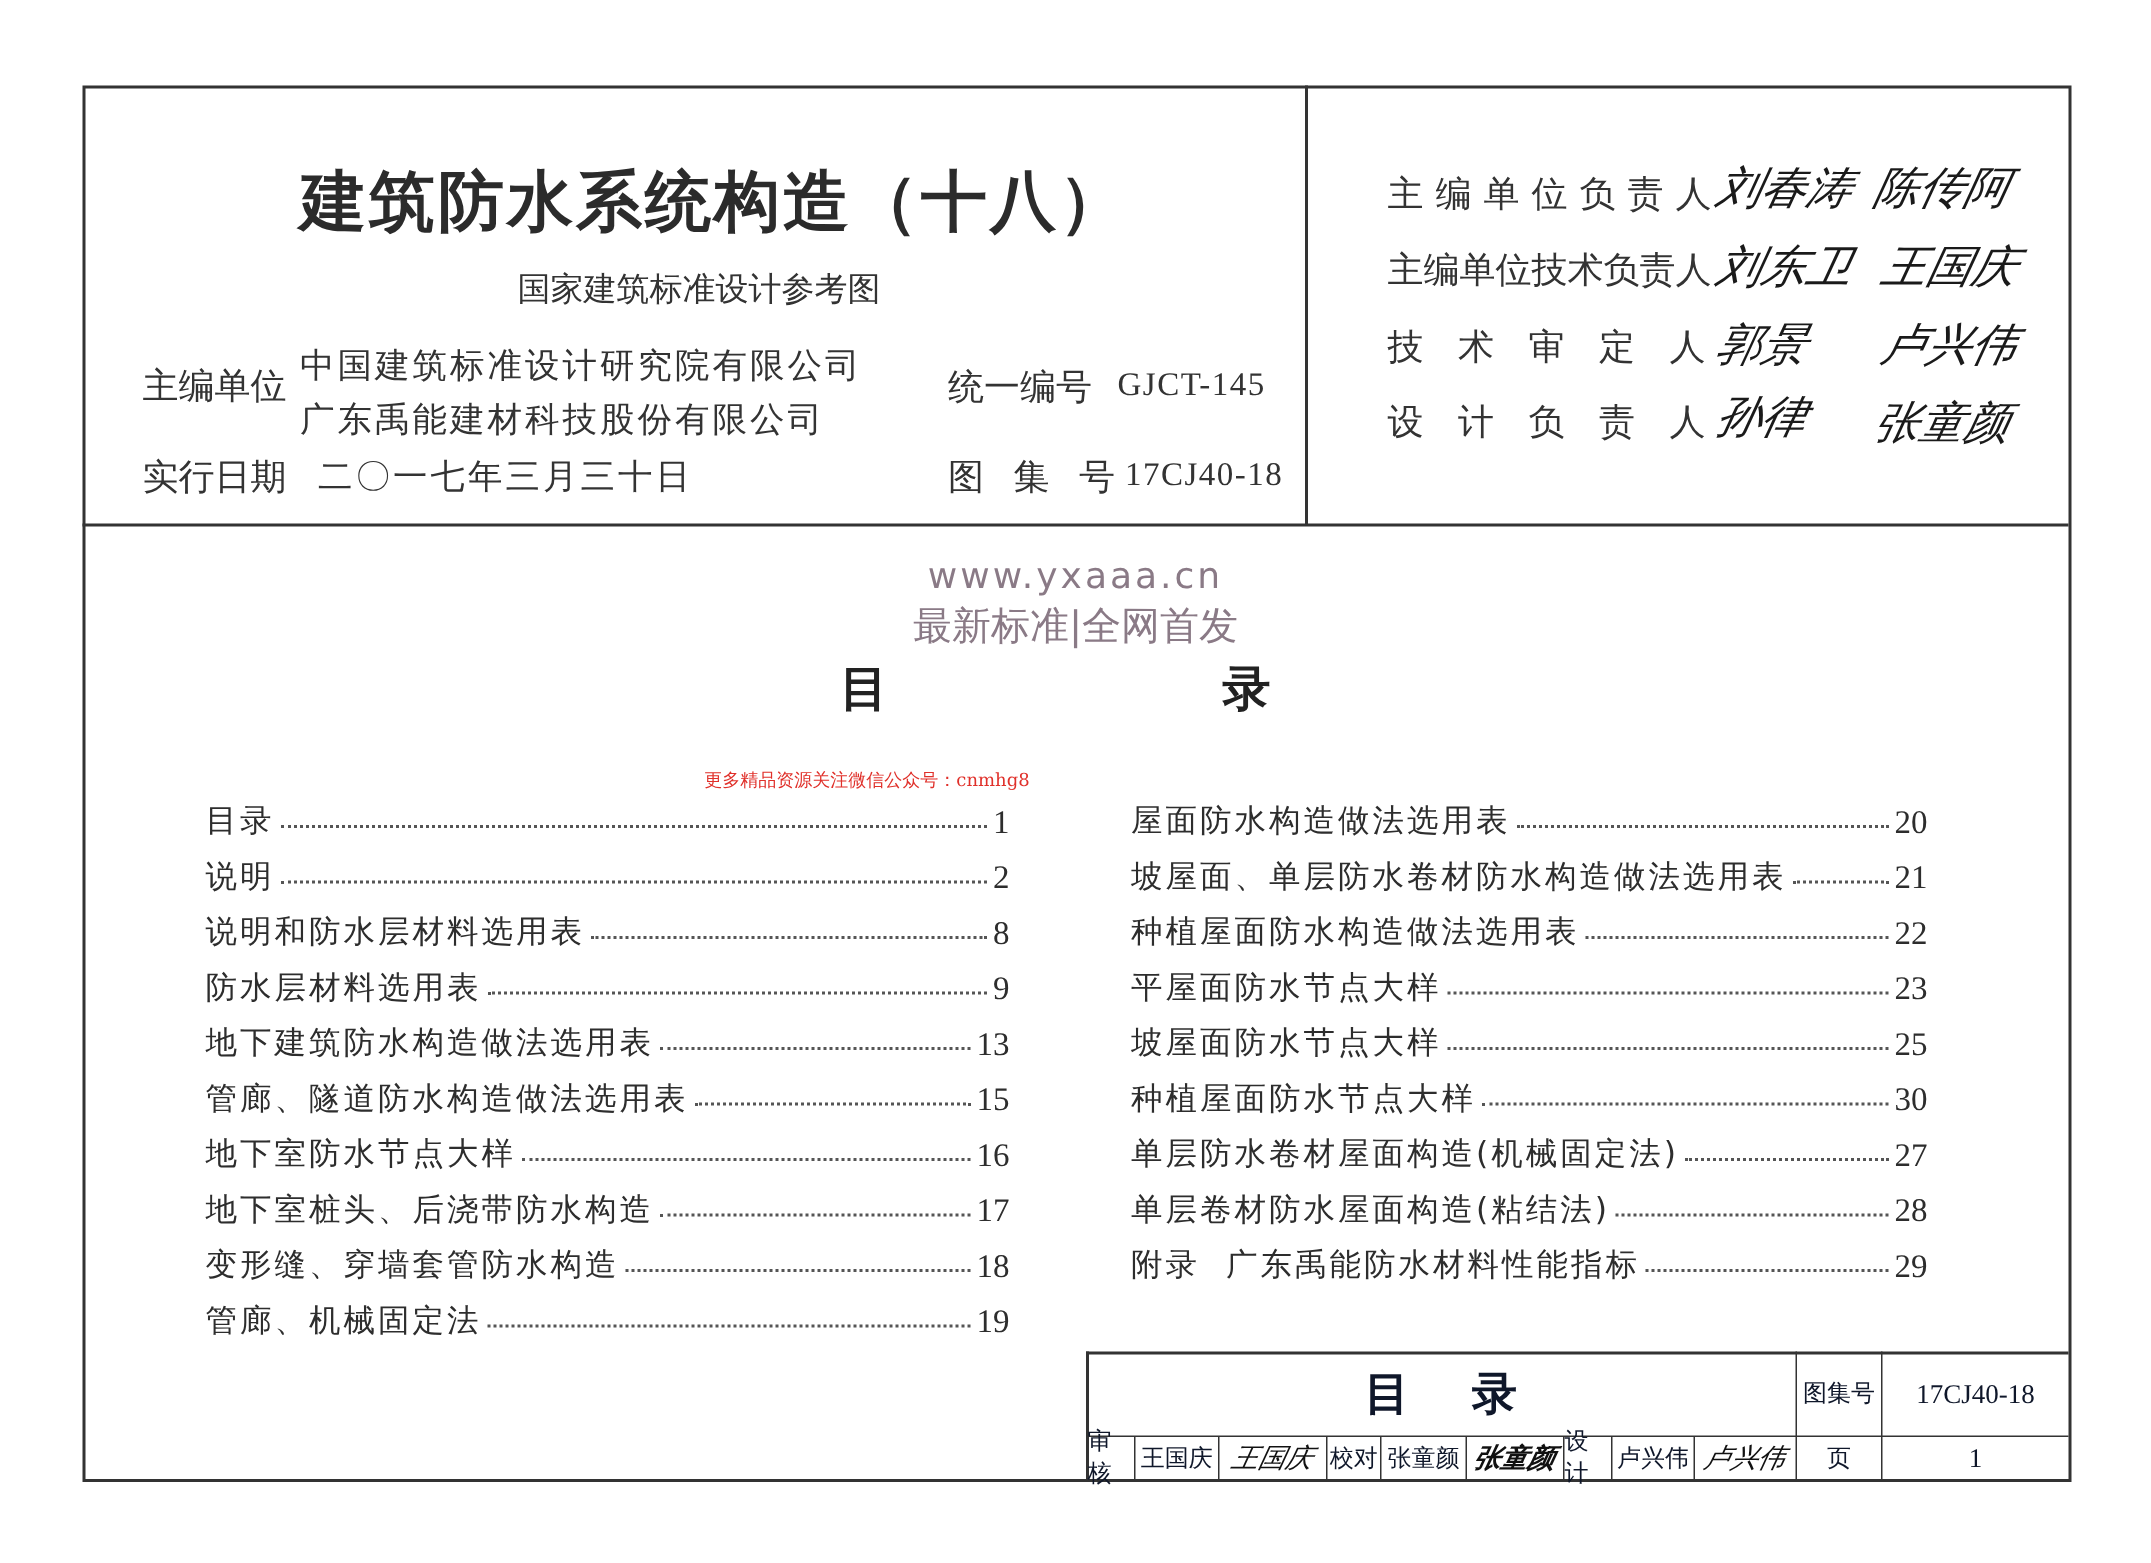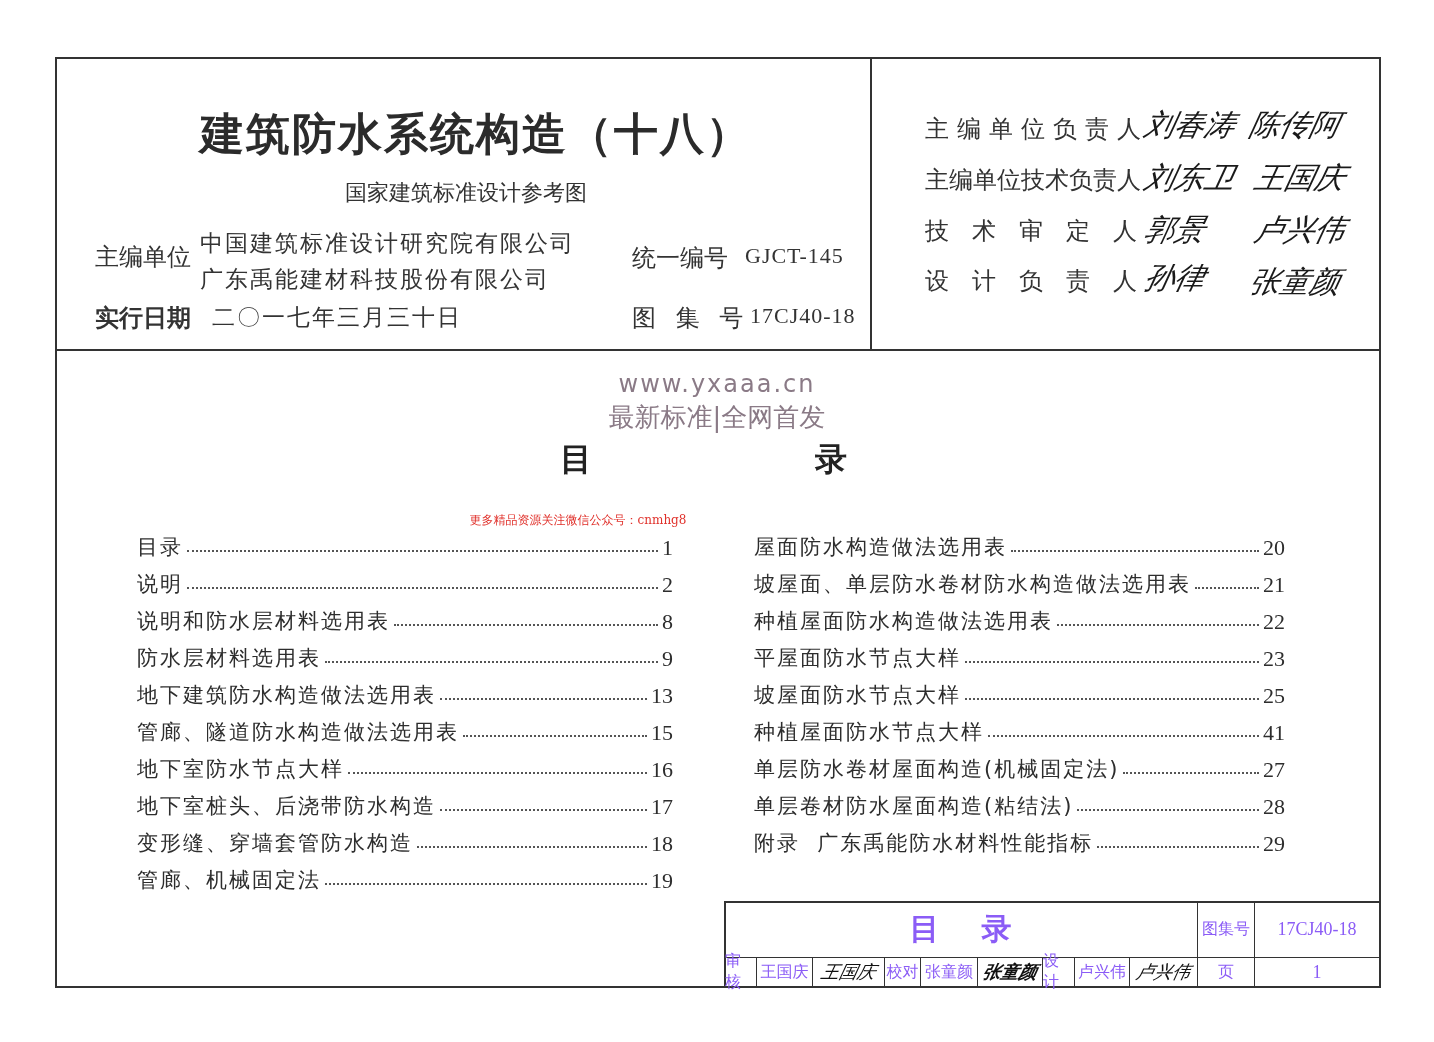--- a/index.html
+++ b/index.html
@@ -25,39 +25,39 @@
   .toc-heading-b { left:815px; top:438px; font-size:32px; font-weight:bold; color:#222; }
   .promo { left:0; width:1156px; top:512px; text-align:center; font-size:12px; color:#e0302a; font-family:"DejaVu Serif", serif; }
 
   .toc-col { position:absolute;text-align:center; }
   .toc-item { display:flex; align-items:flex-end; height:37px; font-size:21px; color:#2d2d2d; }
   .toc-item .t { white-space:nowrap; letter-spacing:2px; }
   .toc-item .dots { flex:1; border-bottom:2px dotted #555; margin:0 4px 9px 4px; height:0; }
   .toc-item .p { font-family:"Liberation Serif", serif; font-size:22px; white-space:nowrap; }
 
   .tb { position:absolute; left:724px; top:901px; width:655px; height:85px; }
-  .tb-cell { position:absolute; display:flex; align-items:center; justify-content:center; color:#8b5cf6; }
+  .tb-cell { position:absolute; display:flex; align-items:center; justify-content:center; color:#0f172a; }
   .tb-small { font-size:16px; }
   .tb-sig { font-family:"DejaVu Serif", serif; font-style:italic; font-size:18px; color:#111; transform:skewX(-12deg); }
 </style>
 </head>
 <body>
 
 <div class="abs frame"></div>
 <div class="hline" style="left:55px; top:349px; width:1324px;"></div>
 <div class="vline" style="left:870px; top:57px; height:293px;"></div>
 
 <div class="abs title-main">建筑防水系统构造（十八）</div>
 <div class="abs subtitle">国家建筑标准设计参考图</div>
 
 <div class="abs lbl" style="left:95px; top:241px;">主编单位</div>
 <div class="abs val" style="left:200px; top:228px;">中国建筑标准设计研究院有限公司</div>
 <div class="abs val" style="left:200px; top:264px;">广东禹能建材科技股份有限公司</div>
 
-<div class="abs lbl" style="left:95px; top:302px;font-weight:bold;">实行日期</div>
+<div class="abs lbl" style="left:95px; top:302px;">实行日期</div>
 <div class="abs val" style="left:212px; top:302px;">二〇一七年三月三十日</div>
 
 <div class="abs lbl" style="left:632px; top:242px;">统一编号</div>
 <div class="abs code" style="left:745px; top:243px;">GJCT-145</div>
 
 <div class="abs lbl" style="left:632px; top:302px; letter-spacing:6px;">图 集 号</div>
 <div class="abs code" style="left:750px; top:303px;">17CJ40-18</div>
 
 <div class="abs sig-row" style="left:925px; top:113px; letter-spacing:8px;">主编单位负责人</div>
 <div class="abs sig" style="left:1145px; top:105px;">刘春涛</div>
@@ -156,21 +156,21 @@
       <span class="p">23</span>
     </div>
   <div class="toc-item">
       <span class="t">坡屋面防水节点大样</span>
       <span class="dots"></span>
       <span class="p">25</span>
     </div>
   <div class="toc-item">
       <span class="t">种植屋面防水节点大样</span>
       <span class="dots"></span>
-      <span class="p">41</span>
+      <span class="p">30</span>
     </div>
   <div class="toc-item">
       <span class="t">单层防水卷材屋面构造(机械固定法)</span>
       <span class="dots"></span>
       <span class="p">27</span>
     </div>
   <div class="toc-item">
       <span class="t">单层卷材防水屋面构造(粘结法)</span>
       <span class="dots"></span>
       <span class="p">28</span>

